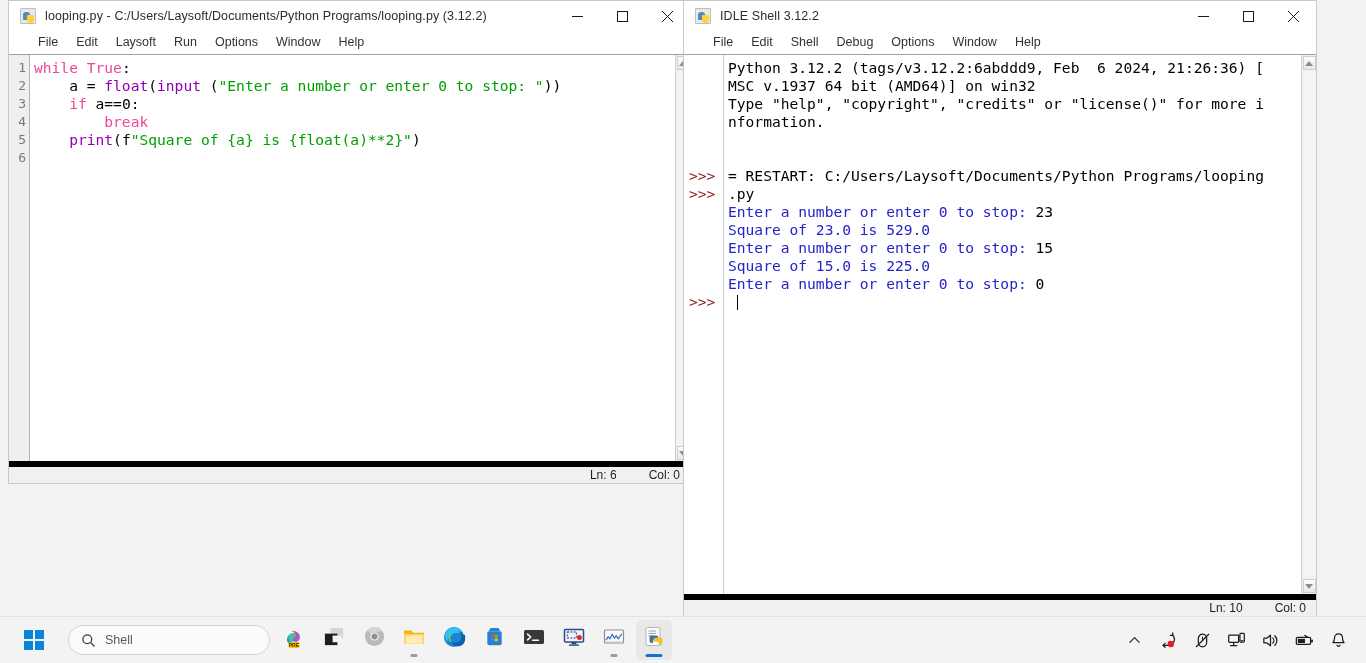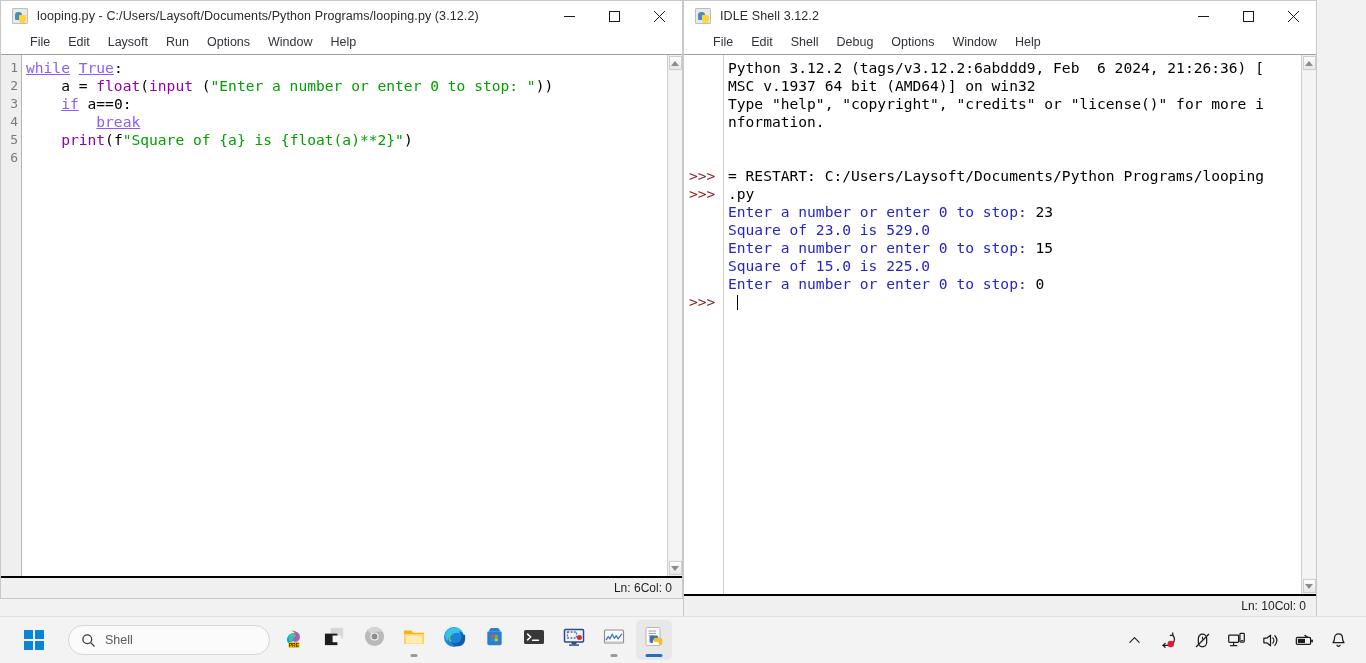--- a/index.html
+++ b/index.html
@@ -125,21 +125,21 @@
     font-family: "DejaVu Sans Mono", monospace;
     font-size: 14.6px;
     line-height: 18px;
     padding-top: 4px;
     padding-left: 4px;
     white-space: pre;
     overflow: hidden;
     color: #000000;
     background: #ffffff;
   }
-  .tok-kw      { color: #8b5cf6; text-decoration: underline; }
+  .tok-kw      { color: #ec4899; }
   .tok-builtin { color: #9000b0; }
   .tok-str     { color: #00a000; }
   .tok-plain   { color: #000000; }
 
   
   .vscroll {
     width: 15px;
     flex: 0 0 15px;
     background: #f0f0f0;
     border-left: 1px solid #d0d0d0;
@@ -163,28 +163,28 @@
     border-right:4px solid transparent;
   }
   .sb-arrow.up i { border-bottom:5px solid #8c8c8c; }
   .sb-arrow.down i { border-top:5px solid #8c8c8c; }
   .sb-track { flex:1 1 auto; width:13px; background:#f4f4f4; }
 
   .statusbar {
     height: 22px;
     flex: 0 0 22px;
     background: #f0f0f0;
-    border-top: 2px solid #000000;
+    border-top: 6px solid #000000;
     display: flex;
     align-items: center;
     justify-content: flex-end;
     padding-right: 10px;
     font-size: 12px;
     color: #1e1e1e;
-    gap: 0;
+    gap: 32px;
   }
 
   
   .shellarea {
     flex: 1 1 auto;
     position: relative;
     display: flex;
     background: #ffffff;
     border-top: 1px solid #a0a0a0;
     overflow: hidden;
@@ -279,21 +279,21 @@
     width:24px; height:30px;
     display:flex; align-items:center; justify-content:center;
     border-radius:4px;
   }
 </style>
 </head>
 <body>
 
 <div id="desktop">
 
-  <div class="window" id="editor-window" style="left:0; top:0; width:683px; height:599px;">
+  <div class="window" id="editor-window" style="left:8px; top:0; width:683px; height:484px;">
 
     <div class="titlebar">
       <div class="title-icon">
         <div class="pyicon"></div>
       </div>
       <div class="title-text">looping.py - C:/Users/Laysoft/Documents/Python Programs/looping.py (3.12.2)</div>
       <div class="win-buttons">
         <div class="win-btn">
           <svg width="11" height="11" viewBox="0 0 11 11">
               <line x1="0" y1="5.5" x2="11" y2="5.5" stroke="currentColor" stroke-width="1"></line>

